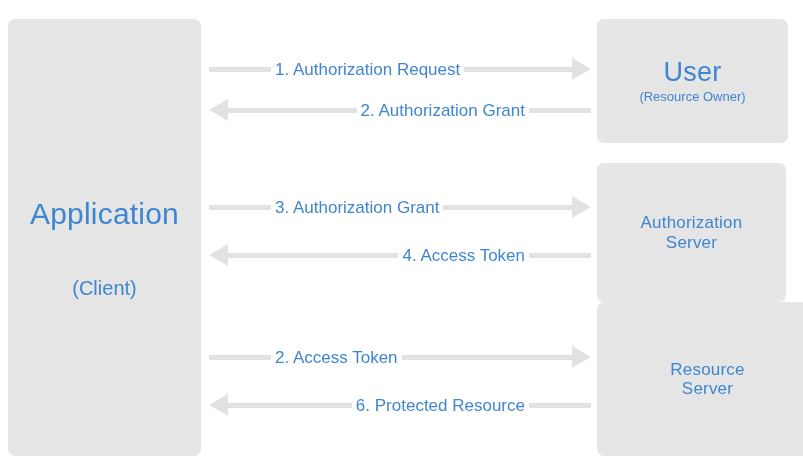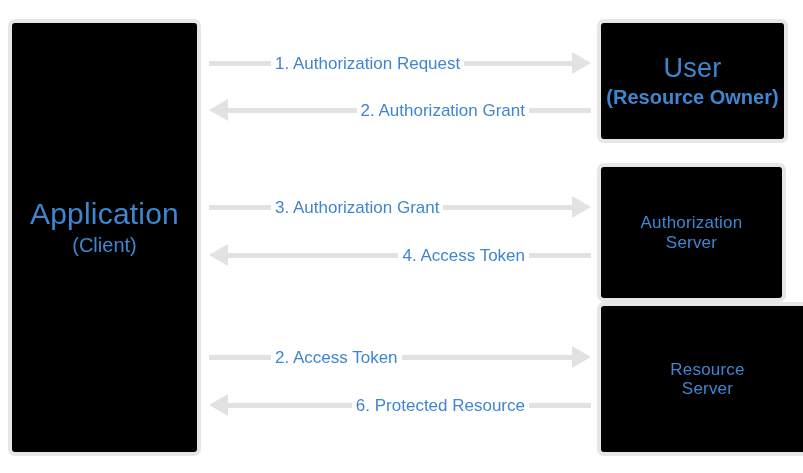--- a/index.html
+++ b/index.html
@@ -17,36 +17,37 @@
     width: 803px;
     height: 473px;
     background: #ffffff;
     overflow: hidden;
   }
 
   
   .box {
     position: absolute;
     box-sizing: border-box;
-    background: #000000;
+    background: #e5e5e5;
     border: 4px solid #e6e6e6;
     border-radius: 7px;
     display: flex;
     flex-direction: column;
     align-items: center;
     justify-content: center;
     text-align: center;
     color: #3f86d0;
   }
 
   .box-client {
     left: 8px;
     top: 19px;
     width: 193px;
     height: 437px;
+    gap: 43px;
   }
 
   .box-user {
     left: 597px;
     top: 19px;
     width: 191px;
     height: 124px;
   }
 
   .box-authserver {
@@ -73,21 +74,21 @@
     color: #3f86d0;
     line-height: 1.2;
     margin-top: 2px;
   }
 
   
   .box-client .box-title    { font-size: 30px; font-weight: 400; }
   .box-client .box-subtitle { font-size: 20px; font-weight: 400; }
 
   .box-user .box-title      { font-size: 27px; font-weight: 400; }
-  .box-user .box-subtitle   { font-size: 20px; font-weight: 700; text-align: right; }
+  .box-user .box-subtitle   { font-size: 13px; font-weight: 400; text-align: right; }
 
   .box-authserver .box-title,
   .box-resserver  .box-title { font-size: 17px; font-weight: 400; }
 
   
   .box-client {
     justify-content: flex-start;
     padding-top: 174px;
   }
 
@@ -130,21 +131,21 @@
   }
   .arrow-head.left {
     border-right: 19px solid #e2e2e2;
   }
 
   
   .flow.to-right .flow-line.lead  { flex: 0 0 62px; }
   .flow.to-left  .flow-line.trail { flex: 0 0 62px; }
 
   
-  .flow-1 { top: 50px;  }
+  .flow-1 { top: 56px;  }
   .flow-2 { top: 97px;  }
   .flow-3 { top: 194px; }
   .flow-4 { top: 242px; }
   .flow-5 { top: 344px; }
   .flow-6 { top: 392px; }
 
   
   .flow.to-left { width: 382px; }
 </style>
 </head>

